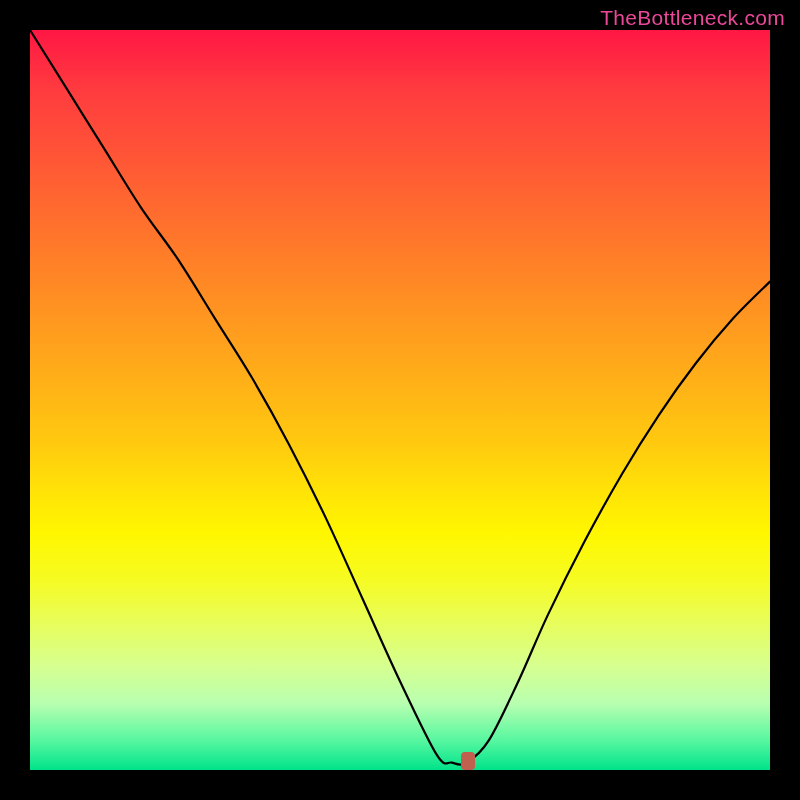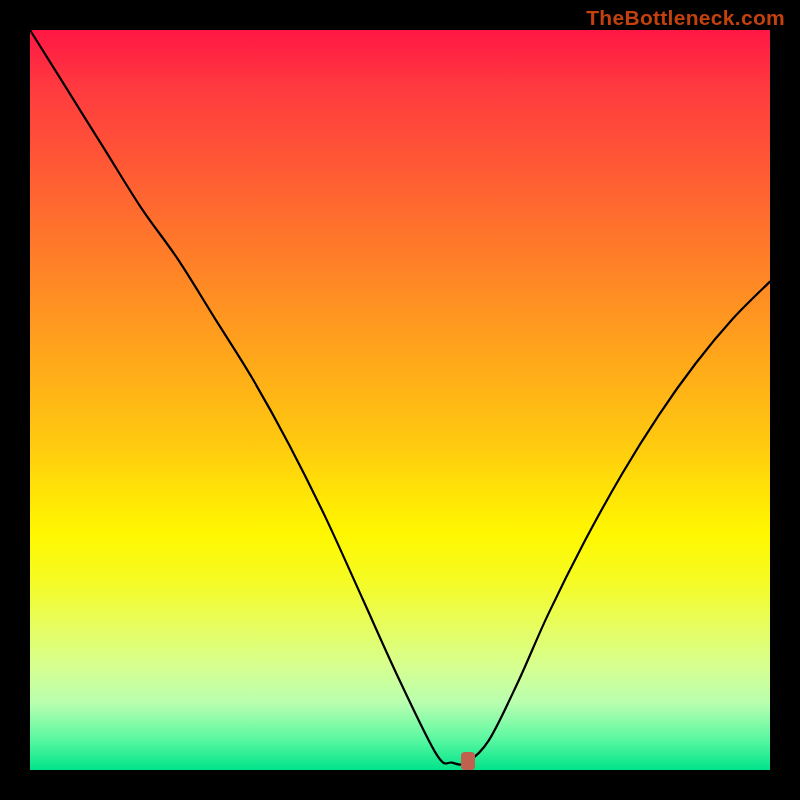--- a/index.html
+++ b/index.html
@@ -63,15 +63,15 @@
 <div class="frame">
 
   <div class="plot-area" style="left:30px;top:30px;width:740px;height:740px;"></div>
 
   <svg class="curve" width="800" height="800">
     <path fill="none" stroke="#000000" stroke-width="2.2" stroke-linejoin="round" stroke-linecap="round" d="M30.0 30.0 C36.2 39.9,54.7 69.5,67.0 89.2 C79.3 108.9,91.7 128.7,104.0 148.4 C116.3 168.1,128.7 189.1,141.0 207.6 C153.3 226.1,165.7 240.9,178.0 259.4 C190.3 277.9,202.7 298.9,215.0 318.6 C227.3 338.3,239.7 356.8,252.0 377.8 C264.3 398.8,276.7 421.0,289.0 444.4 C301.3 467.8,313.7 492.5,326.0 518.4 C338.3 544.3,350.7 572.7,363.0 599.8 C375.3 626.9,387.7 655.3,400.0 681.2 C412.3 707.1,428.4 741.6,437.0 755.2 C445.6 768.8,446.9 761.4,451.8 762.6 C456.7 763.8,460.4 766.3,466.6 762.6 C472.8 758.9,480.2 754.0,488.8 740.4 C497.4 726.8,508.5 702.2,518.4 681.2 C528.3 660.2,536.9 638.0,548.0 614.6 C559.1 591.2,572.7 564.0,585.0 540.6 C597.3 517.2,609.7 495.0,622.0 474.0 C634.3 453.0,646.7 433.3,659.0 414.8 C671.3 396.3,683.7 379.0,696.0 363.0 C708.3 347.0,720.7 332.2,733.0 318.6 C745.3 305.0,763.8 287.8,770.0 281.6"></path>
   </svg>
 
   <div class="marker" style="left:468px;top:761px;width:14px;height:18px;background:#c0604e;"></div>
 
-  <div class="watermark" style="right:15px;top:6px;font-size:21px;color:#c2410c;font-weight:bold;">TheBottleneck.com</div>
+  <div class="watermark" style="right:15px;top:6px;font-size:21px;color:#ec4899;">TheBottleneck.com</div>
 
 </div>
 
 </body></html>

